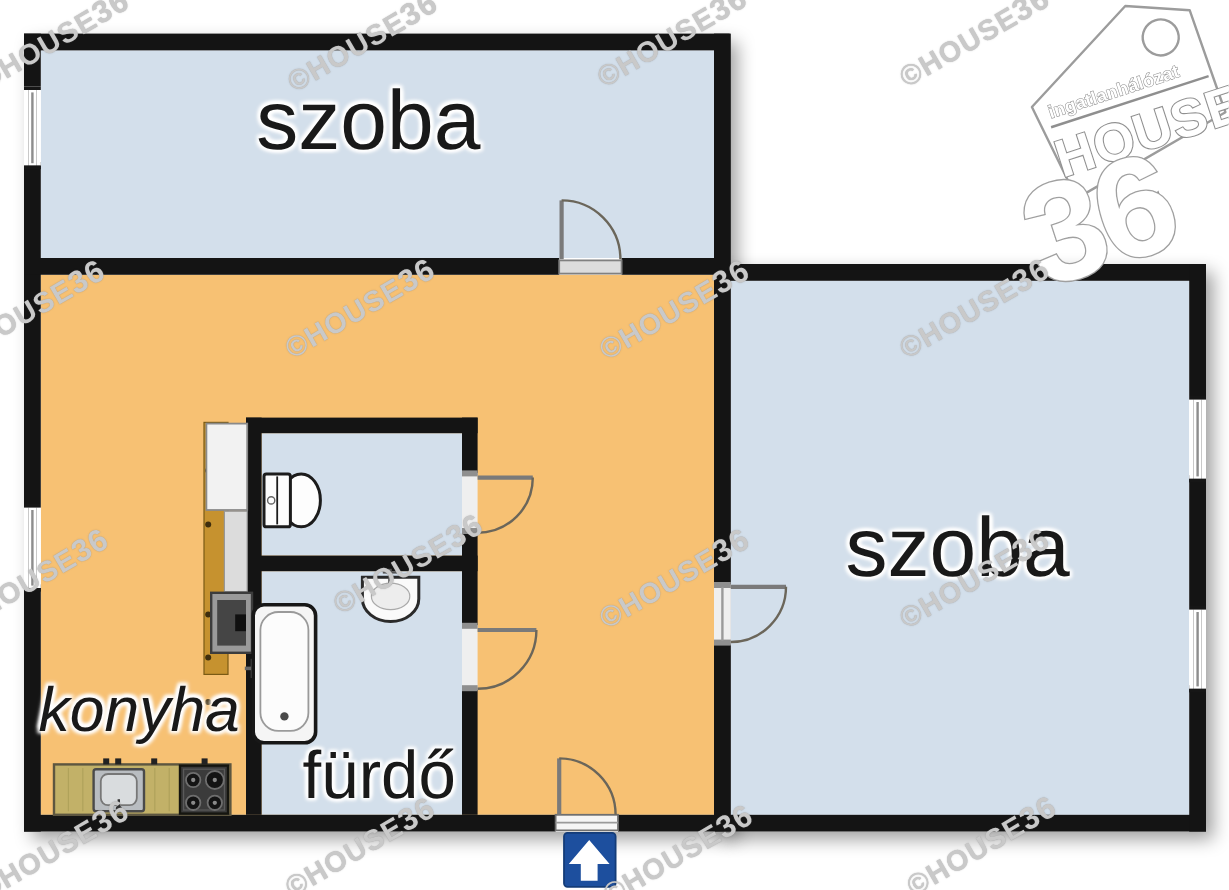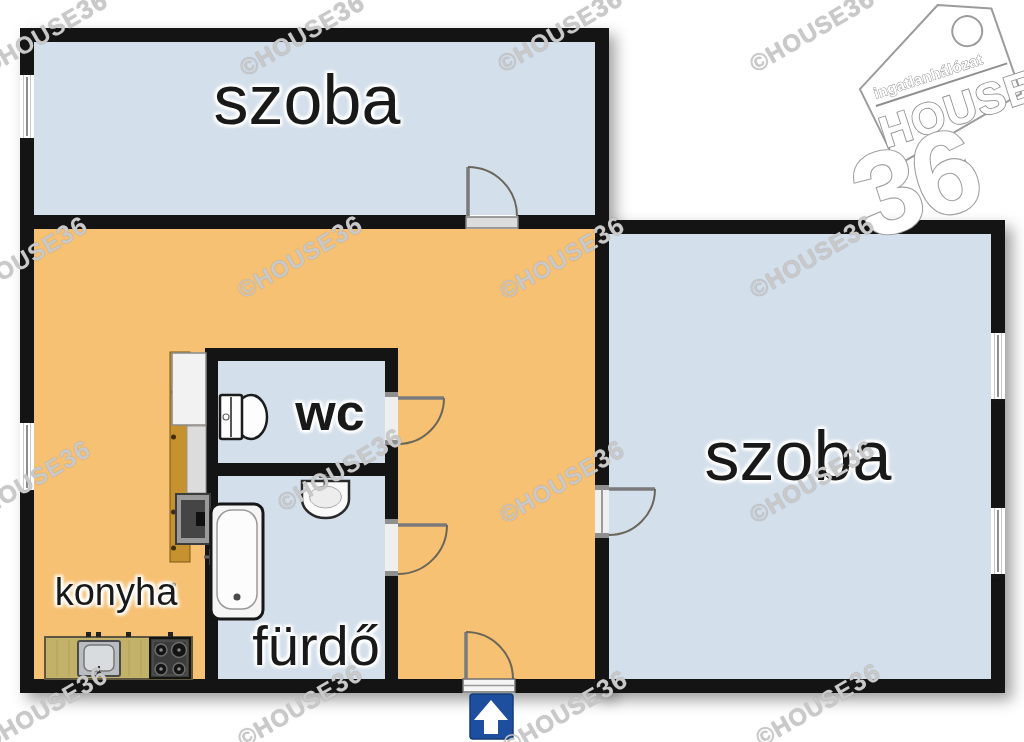--- a/index.html
+++ b/index.html
@@ -13,21 +13,21 @@
   .window{position:absolute;width:14px;background:
       linear-gradient(to right,#fff 0,#fff 3px,#c9c9c9 3px,#c9c9c9 4px,#fff 4px,#fff 10px,
                       #c9c9c9 10px,#c9c9c9 11px,#fff 11px);
       border-top:3px solid #161616;border-bottom:3px solid #161616;}
   .window::before{content:"";position:absolute;left:50%;top:2px;bottom:2px;width:2px;
       margin-left:-1px;background:#8d8d8d;}
   .lbl{position:absolute;transform:translate(-50%,-50%);color:var(--label);white-space:nowrap;
       font-size:70px;line-height:1;
       text-shadow:0 0 4px #fff,0 0 6px #fff,2px 2px 3px #fff,-2px -2px 3px #fff,
                   2px -2px 3px #fff,-2px 2px 3px #fff;}
-  .lbl.k{font-size:38px;}
+  .lbl.k{font-size:52px;font-style:italic;}
   .lbl.f{font-size:56px;}
   .lbl.b{font-size:52px;font-weight:700;}
   .overlay{position:absolute;inset:0;pointer-events:none;}
   .overlay text{font-family:"Liberation Sans",sans-serif;}
   .wm-layer{position:absolute;inset:0;pointer-events:none;}
   .wm{position:absolute;transform:translate(-50%,-50%) rotate(-30deg);white-space:nowrap;
       font-size:24px;font-weight:600;letter-spacing:1px;color:var(--watermark);
       text-shadow:0 0 1px rgba(110,110,110,.55);}
   .wm b{font-weight:800;font-size:26px;}
 </style>
@@ -185,21 +185,20 @@
       <path d="M10,79 H148" stroke="#8f8f8f" stroke-width="2"></path>
       <text x="6" y="122" font-size="44" font-weight="700" letter-spacing="1" fill="#ffffff" stroke="#909090" stroke-width="1.8" style="paint-order:stroke">HOUSE</text>
       <polygon points="64,166 78,158 78,175" fill="#ffffff" stroke="#909090" stroke-width="1.5"></polygon>
       <text x="-38" y="205" font-size="118" font-weight="700" letter-spacing="-5" fill="#ffffff" stroke="#a0a0a0" stroke-width="2.2" style="paint-order:stroke">36</text>
     </g>
   </svg>
 
   <div class="lbl" style="left:307px;top:100px;">szoba</div>
   <div class="lbl" style="left:798px;top:456px;">szoba</div>
   <div class="lbl k" style="left:116px;top:592px;">konyha</div>
-  <div class="lbl b" style="left:330px;top:412px;">wc</div>
   <div class="lbl f" style="left:316px;top:646px;">fürdő</div>
 
   <div class="wm-layer">
       <span class="wm" style="left: 45px; top: 33px;"><span>©HOUSE</span><b>36</b></span>
       <span class="wm" style="left: 302px; top: 35px;"><span>©HOUSE</span><b>36</b></span>
       <span class="wm" style="left: 560px; top: 31px;"><span>©HOUSE</span><b>36</b></span>
       <span class="wm" style="left: 812px; top: 31px;"><span>©HOUSE</span><b>36</b></span>
       <span class="wm" style="left: 25px; top: 258px;"><span>©HOUSE</span><b>36</b></span>
       <span class="wm" style="left: 300px; top: 257px;"><span>©HOUSE</span><b>36</b></span>
       <span class="wm" style="left: 562px; top: 258px;"><span>©HOUSE</span><b>36</b></span>

